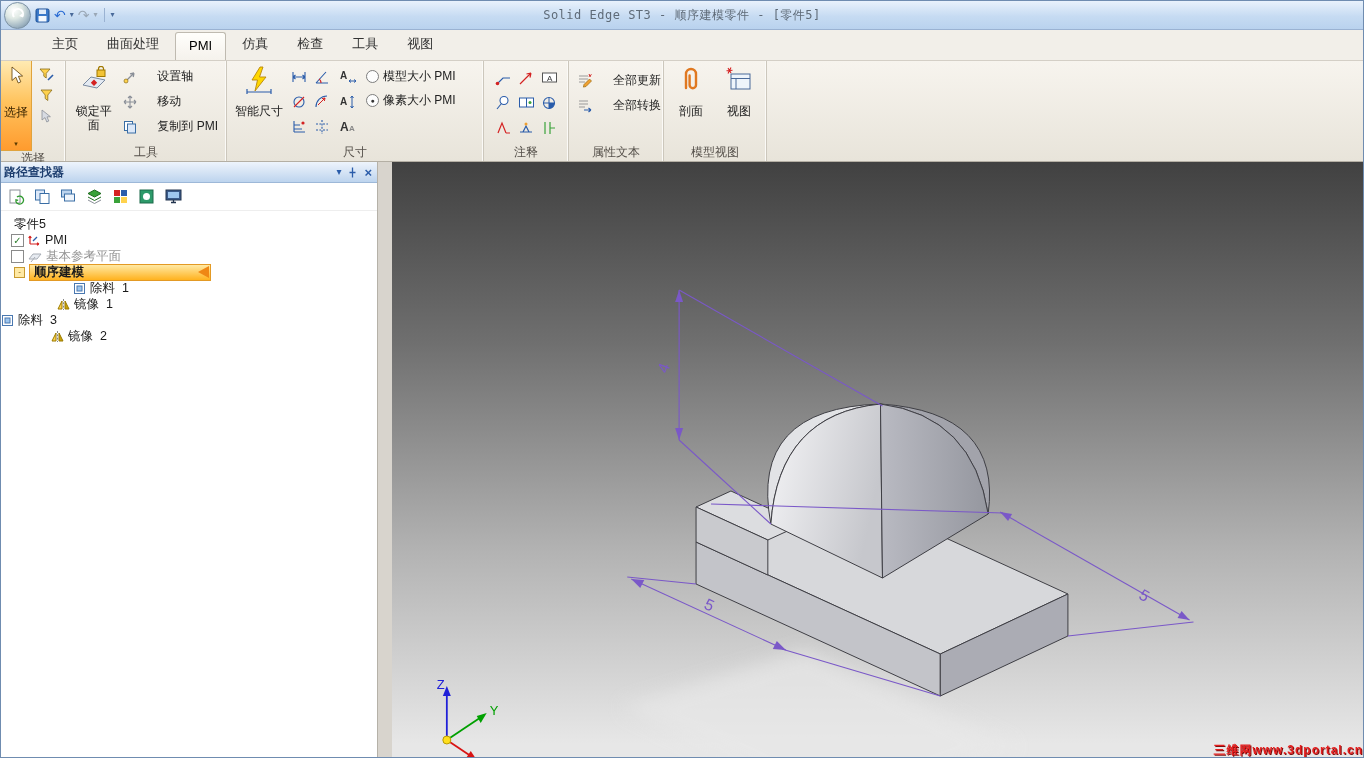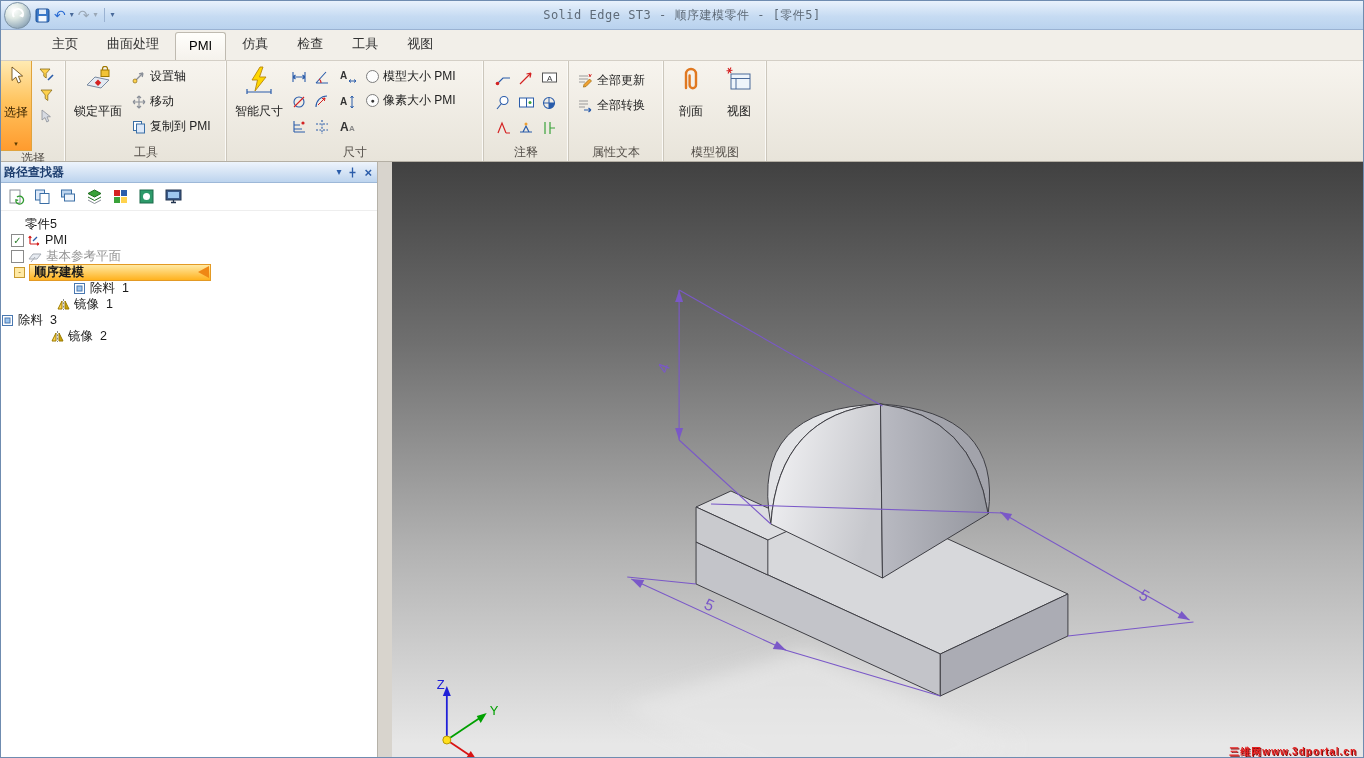--- a/index.html
+++ b/index.html
@@ -27,21 +27,21 @@
     border-radius:3px 3px 0 0;color:#000;}
 
   
   .ribbon{height:100px;display:flex;background:linear-gradient(#f7f4ee,#e8e4da);
     border-top:1px solid #d4cfc6;border-bottom:1px solid #b4afa4;}
   .rgroup{display:flex;flex-direction:column;border-right:1px solid #ccc7bc;box-shadow:inset -1px 0 0 #fbfaf7;}
   .rbody{flex:1;display:flex;align-items:flex-start;padding:3px 4px 0;}
   .rcaption{height:16px;font-size:12px;color:#55504a;text-align:center;line-height:15px;}
   .bigbtn{width:54px;display:flex;flex-direction:column;align-items:center;gap:11px;padding:2px 1px;
     font-size:12px;color:#222;text-align:center;line-height:1.15;}
-  .smallbtn{display:flex;align-items:center;gap:4px;font-size:12px;color:#222;height:25px;padding:0 4px;white-space:nowrap;}
+  .smallbtn{display:flex;align-items:center;gap:20px;font-size:12px;color:#222;height:25px;padding:0 4px;white-space:nowrap;}
   .col{display:flex;flex-direction:column;}
   .t20{width:21px;height:21px;display:flex;align-items:center;justify-content:center;}
   .sel-tile{width:30px;height:82px;margin:-3px 0 0 -4px;
     background:linear-gradient(#ffeab2,#ffc45f 45%,#ff9b2e);border-right:1px solid #e0a33c;border-bottom:1px solid #e0a33c;
     display:flex;flex-direction:column;align-items:center;justify-content:space-between;padding:5px 0 2px;font-size:12px;color:#3a2400;}
   .radio-row{display:flex;align-items:center;gap:4px;height:24px;font-size:12px;color:#222;justify-content:flex-end;}
   .radio{width:11px;height:11px;border:1px solid #7d7d7d;border-radius:50%;background:#fdfdfd;
     display:flex;align-items:center;justify-content:center;font-size:7px;color:#333;line-height:1;}
   .agrid{display:grid;grid-template-columns:repeat(2,23px);grid-auto-rows:25px;align-items:center;justify-items:center;}
   .anngrid{display:grid;grid-template-columns:repeat(3,23px);grid-auto-rows:25px;align-items:center;justify-items:center;padding-top:1px;}
@@ -62,21 +62,21 @@
   .hl{display:flex;align-items:center;background:linear-gradient(#ffe9a4,#ffb21e);border:1px solid #e39a25;
     height:15px;width:162px;padding:0 14px 0 4px;font-weight:bold;position:relative;}
   .hl-arrow{position:absolute;right:1px;top:1px;width:0;height:0;border-top:6px solid transparent;
     border-bottom:6px solid transparent;border-right:11px solid #ef8714;}
   .splitter{width:14px;background:#d8d4cd;}
 
   
   .viewport{flex:1;position:relative;background:linear-gradient(#414141,#6f6f6f 30%,#b3b3b3 65%,#e7e7e7 97%);}
   .viewport svg.scene{position:absolute;inset:0;width:100%;height:100%;}
   .viewport svg.scene text{font-family:"Liberation Sans","DejaVu Sans",sans-serif;}
-  .watermark{position:absolute;right:6px;bottom:3px;font-size:10px;font-weight:bold;color:#e61f1f;
+  .watermark{position:absolute;right:0;bottom:3px;font-size:12px;font-weight:bold;color:#e61f1f;
     text-shadow:1px 1px 0 #7c0e0e;letter-spacing:1px;}
   svg.mini{display:block;}
 </style>
 </head>
 <body>
 
 <div class="app">
 
   <div class="titlebar">
     <div class="qat">
@@ -445,21 +445,21 @@
         <span>
           <svg class="mini" width="19" height="17" viewBox="0 0 19 17">
             <rect x="2" y="2" width="15" height="10" fill="#3a5a8a" stroke="#22344e"></rect>
             <rect x="4" y="4" width="11" height="6" fill="#9ec6ee"></rect>
             <path d="M7,14.5 h5 M9.5,12 v2.5" stroke="#22344e" stroke-width="1.3"></path>
           </svg>
         </span>
       </div>
 
       <div class="tree">
-        <div class="trow" style="padding-left:24px;">
+        <div class="trow" style="padding-left:13px;">
           <span>零件5</span>
         </div>
 
         <div class="trow" style="padding-left:10px;">
           <span class="cb"><span>✓</span></span>
           <svg class="mini" width="13" height="13" viewBox="0 0 13 13">
             <path d="M2,10 h9 M2,10 V2 M2,2 l-1.3,2 M2,2 l1.3,2 M11,10 l-2,-1.3 M11,10 l-2,1.3" stroke="#d42222" stroke-width="1.2" fill="none"></path>
             <path d="M5,7 l4,-4" stroke="#2a5caa" stroke-width="1.2"></path>
           </svg>
           <span>PMI</span>

